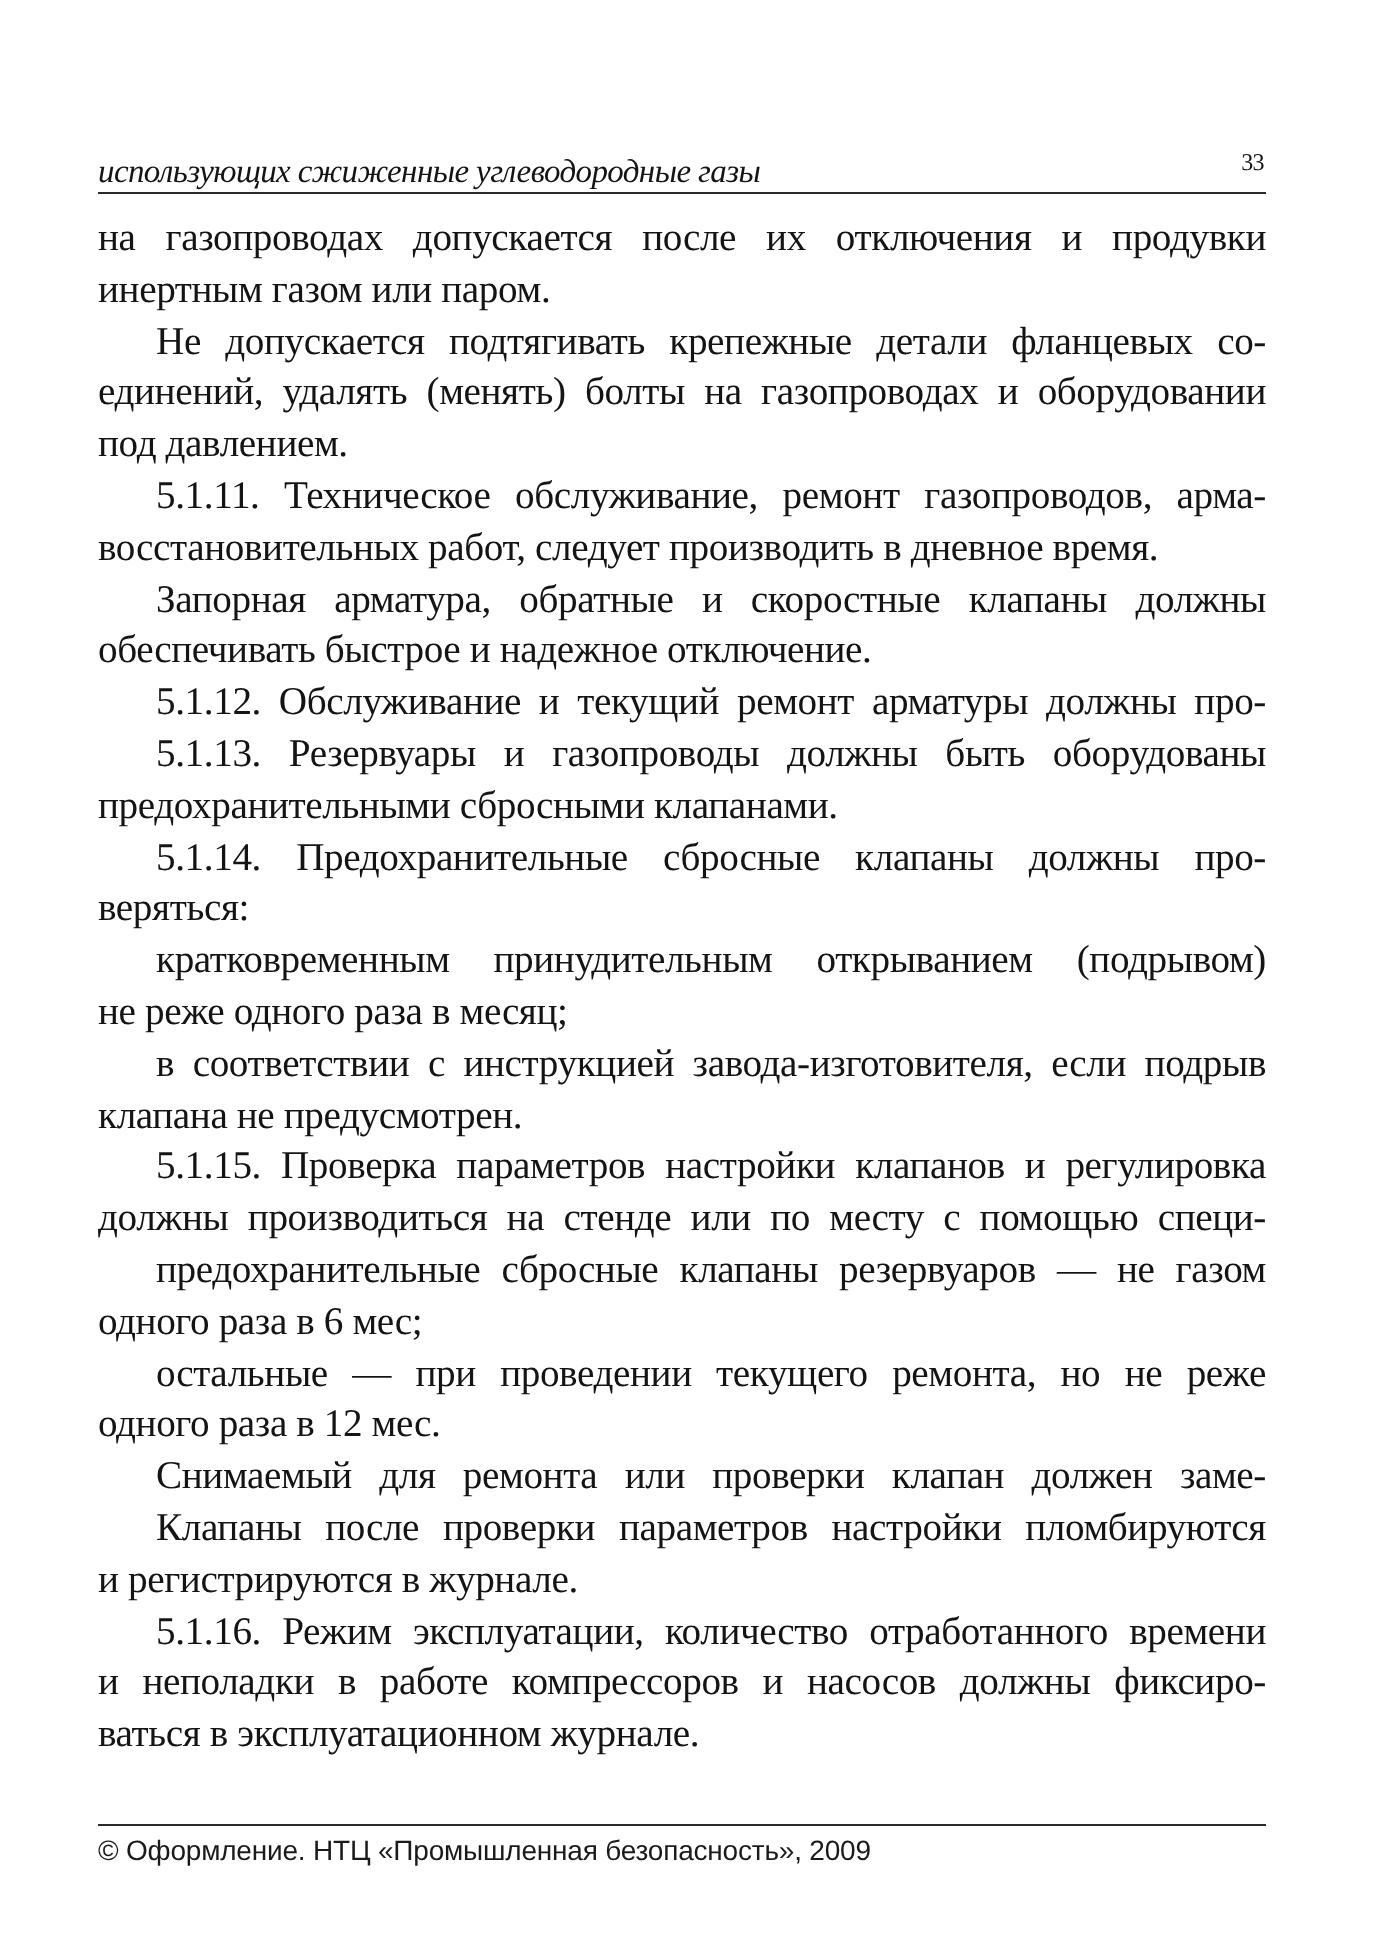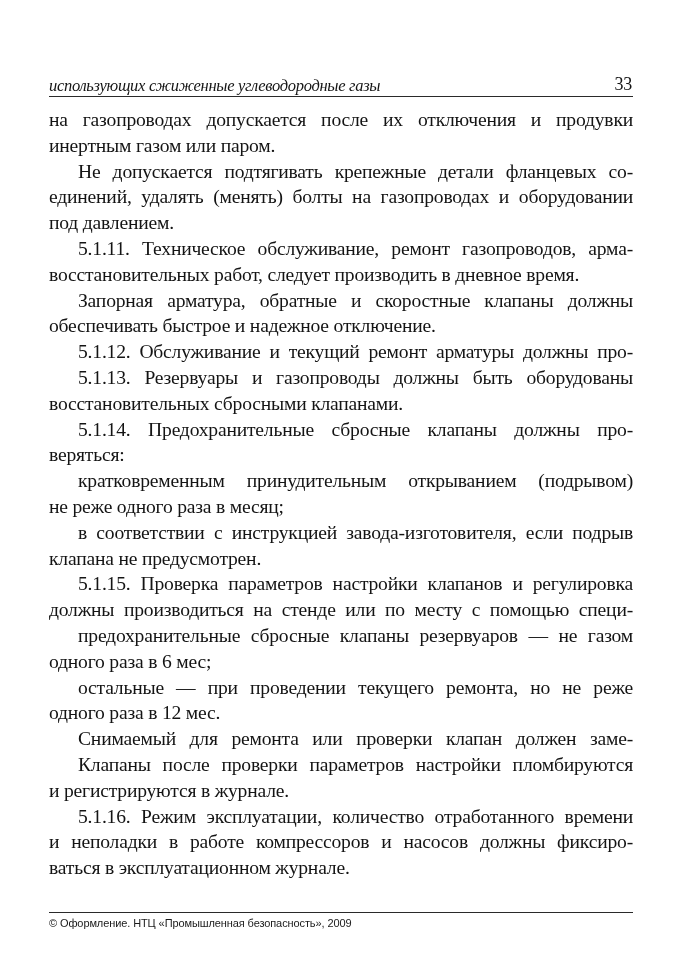--- a/index.html
+++ b/index.html
@@ -5,34 +5,34 @@
   html, body { margin: 0; padding: 0; background: #ffffff; }
   body { width: 700px; height: 972px; position: relative; overflow: hidden; color: #141414; }
   .page { position: absolute; left: 49px; top: 0; width: 584px; }
   .running-head {
     position: absolute; left: 0; top: 74px; width: 584px; height: 22px;
     border-bottom: 1.6px solid #2a2a2a;
     font-family: Liberation Serif, serif; font-style: italic; font-size: 16.5px;
     letter-spacing: -0.3px;
   }
   .running-head .title { position: absolute; left: 0; top: 2px; }
-  .running-head .pagenum { position: absolute; right: 1px; top: 0px; font-style: normal; font-size: 18px; }
+  .running-head .pagenum { position: absolute; right: 1px; top: 0px; font-style: normal; font-size: 12px; }
   .body-text {
     position: absolute; left: 0; top: 107px; width: 584px;
     font-family: "Liberation Serif", serif; font-size: 19.6px; line-height: 25.8px;
     text-align: justify; letter-spacing: -0.2px;
   }
   .body-text p { margin: 0; text-indent: 0; }
   .body-text p.ind { text-indent: 29px; }
   .body-text p span.ln { display: block; text-align: justify; text-align-last: justify; white-space: nowrap; }
   .body-text p span.ln.last { text-align-last: left; }
   .footer-rule { position: absolute; left: 0; top: 912px; width: 584px; border-top: 1.6px solid #2a2a2a; }
   .footer-text {
     position: absolute; left: 0; top: 917px;
-    font-family: "Liberation Sans", sans-serif; font-size: 11px; letter-spacing: -0.1px; color: #1a1a1a;
+    font-family: "Liberation Sans", sans-serif; font-size: 14px; letter-spacing: -0.1px; color: #1a1a1a;
   }
 </style>
 </head>
 <body>
 
 <div class="page">
   <div class="running-head">
     <span class="title">использующих сжиженные углеводородные газы</span>
     <span class="pagenum">33</span>
   </div>
@@ -53,21 +53,21 @@
       </p>
       <p class="ind">
         <span class="ln">Запорная арматура, обратные и скоростные клапаны должны</span>
         <span class="ln last" style="text-indent: 0px;">обеспечивать быстрое и надежное отключение.</span>
       </p>
       <p class="ind">
         <span class="ln">5.1.12. Обслуживание и текущий ремонт арматуры должны про-</span>
       </p>
       <p class="ind">
         <span class="ln">5.1.13. Резервуары и газопроводы должны быть оборудованы</span>
-        <span class="ln last" style="text-indent: 0px;">восстановительных сбросными клапанами.</span>
+        <span class="ln last" style="text-indent: 0px;">предохранительными сбросными клапанами.</span>
       </p>
       <p class="ind">
         <span class="ln">5.1.14. Предохранительные сбросные клапаны должны про-</span>
         <span class="ln last" style="text-indent: 0px;">веряться:</span>
       </p>
       <p class="ind">
         <span class="ln">кратковременным принудительным открыванием (подрывом)</span>
         <span class="ln last" style="text-indent: 0px;">не реже одного раза в месяц;</span>
       </p>
       <p class="ind">

